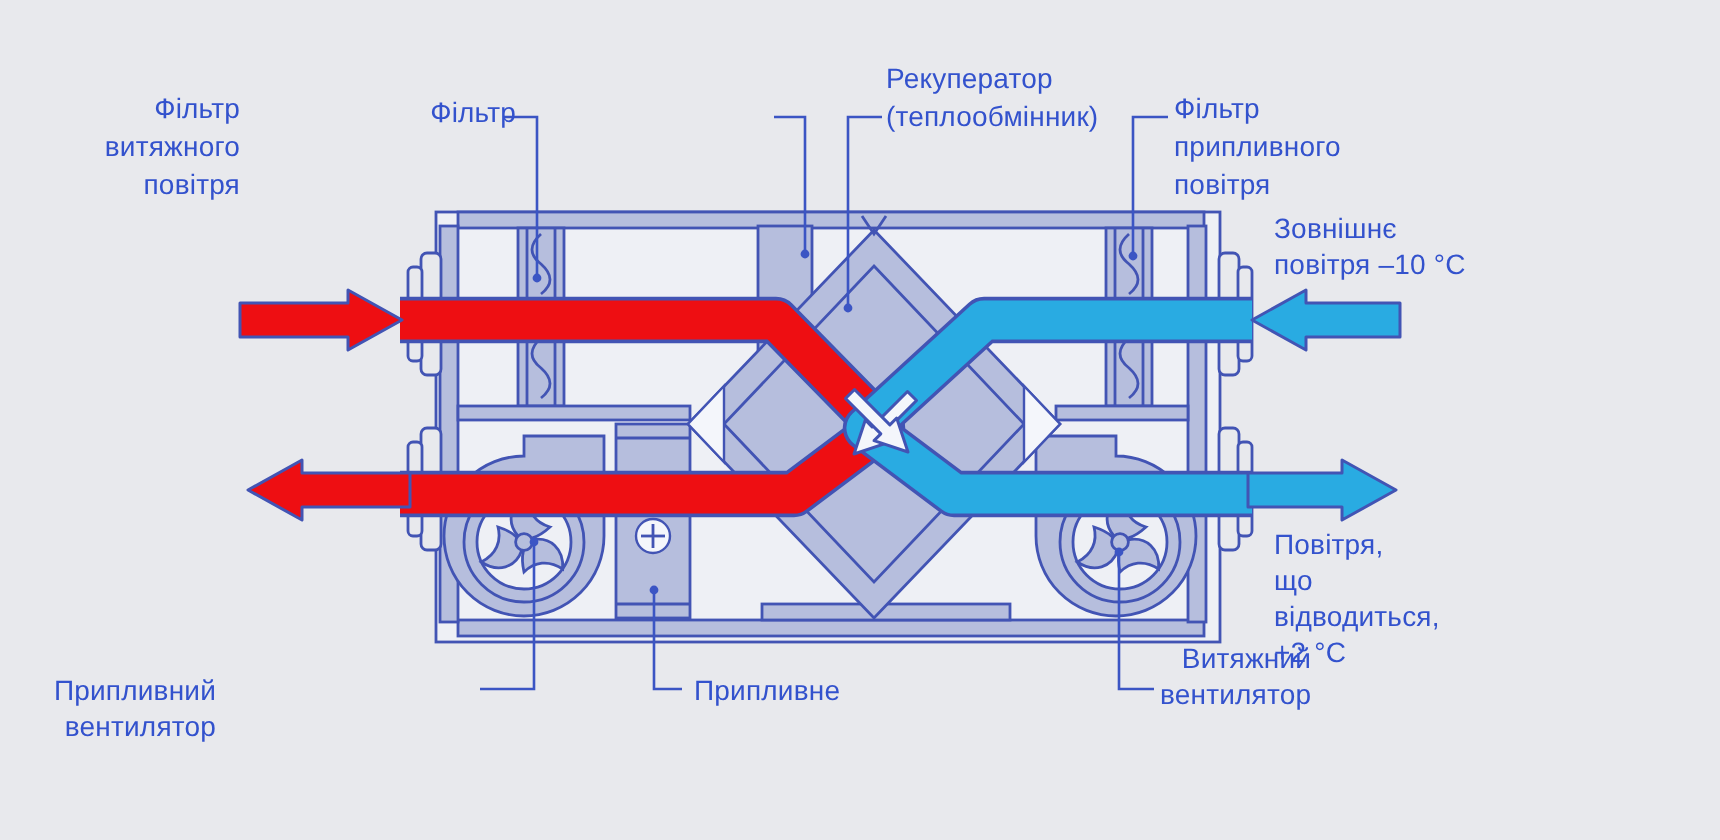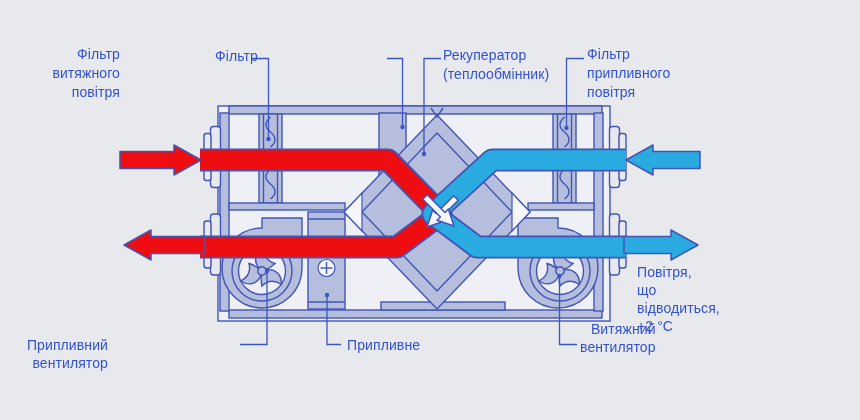--- a/index.html
+++ b/index.html
@@ -172,29 +172,31 @@
         <circle class="dot" cx="559.5" cy="276" r="2.2"></circle>
     </g>
   </svg>
 
   <div class="lbl r lh19" style="right:615px;top:45px;">Фільтр
 витяжного
 повітря</div>
 
   <div class="lbl r" style="right:477px;top:47px;">Фільтр</div>
 
-  <div class="lbl lh19" style="left:443px;top:46px;">Рекуператор
+  <div class="lbl lh19" style="left:443px;top:30px;">Рекуператор
 (теплообмінник)</div>
 
   <div class="lbl lh19" style="left:587px;top:45px;">Фільтр
 припливного
 повітря</div>
 
 
 
+  <div class="lbl" style="left:637px;top:105px;">Зовнішнє
+повітря –10 °C</div>
 
   <div class="lbl" style="left:637px;top:263px;">Повітря,
 що відводиться, +2 °C</div>
 
   <div class="lbl r" style="right:627px;top:336px;">Припливний
 вентилятор</div>
 
   <div class="lbl" style="left:347px;top:336px;">Припливне</div>
 
   <div class="lbl" style="left:580px;top:320px;text-align:right;">Витяжний

